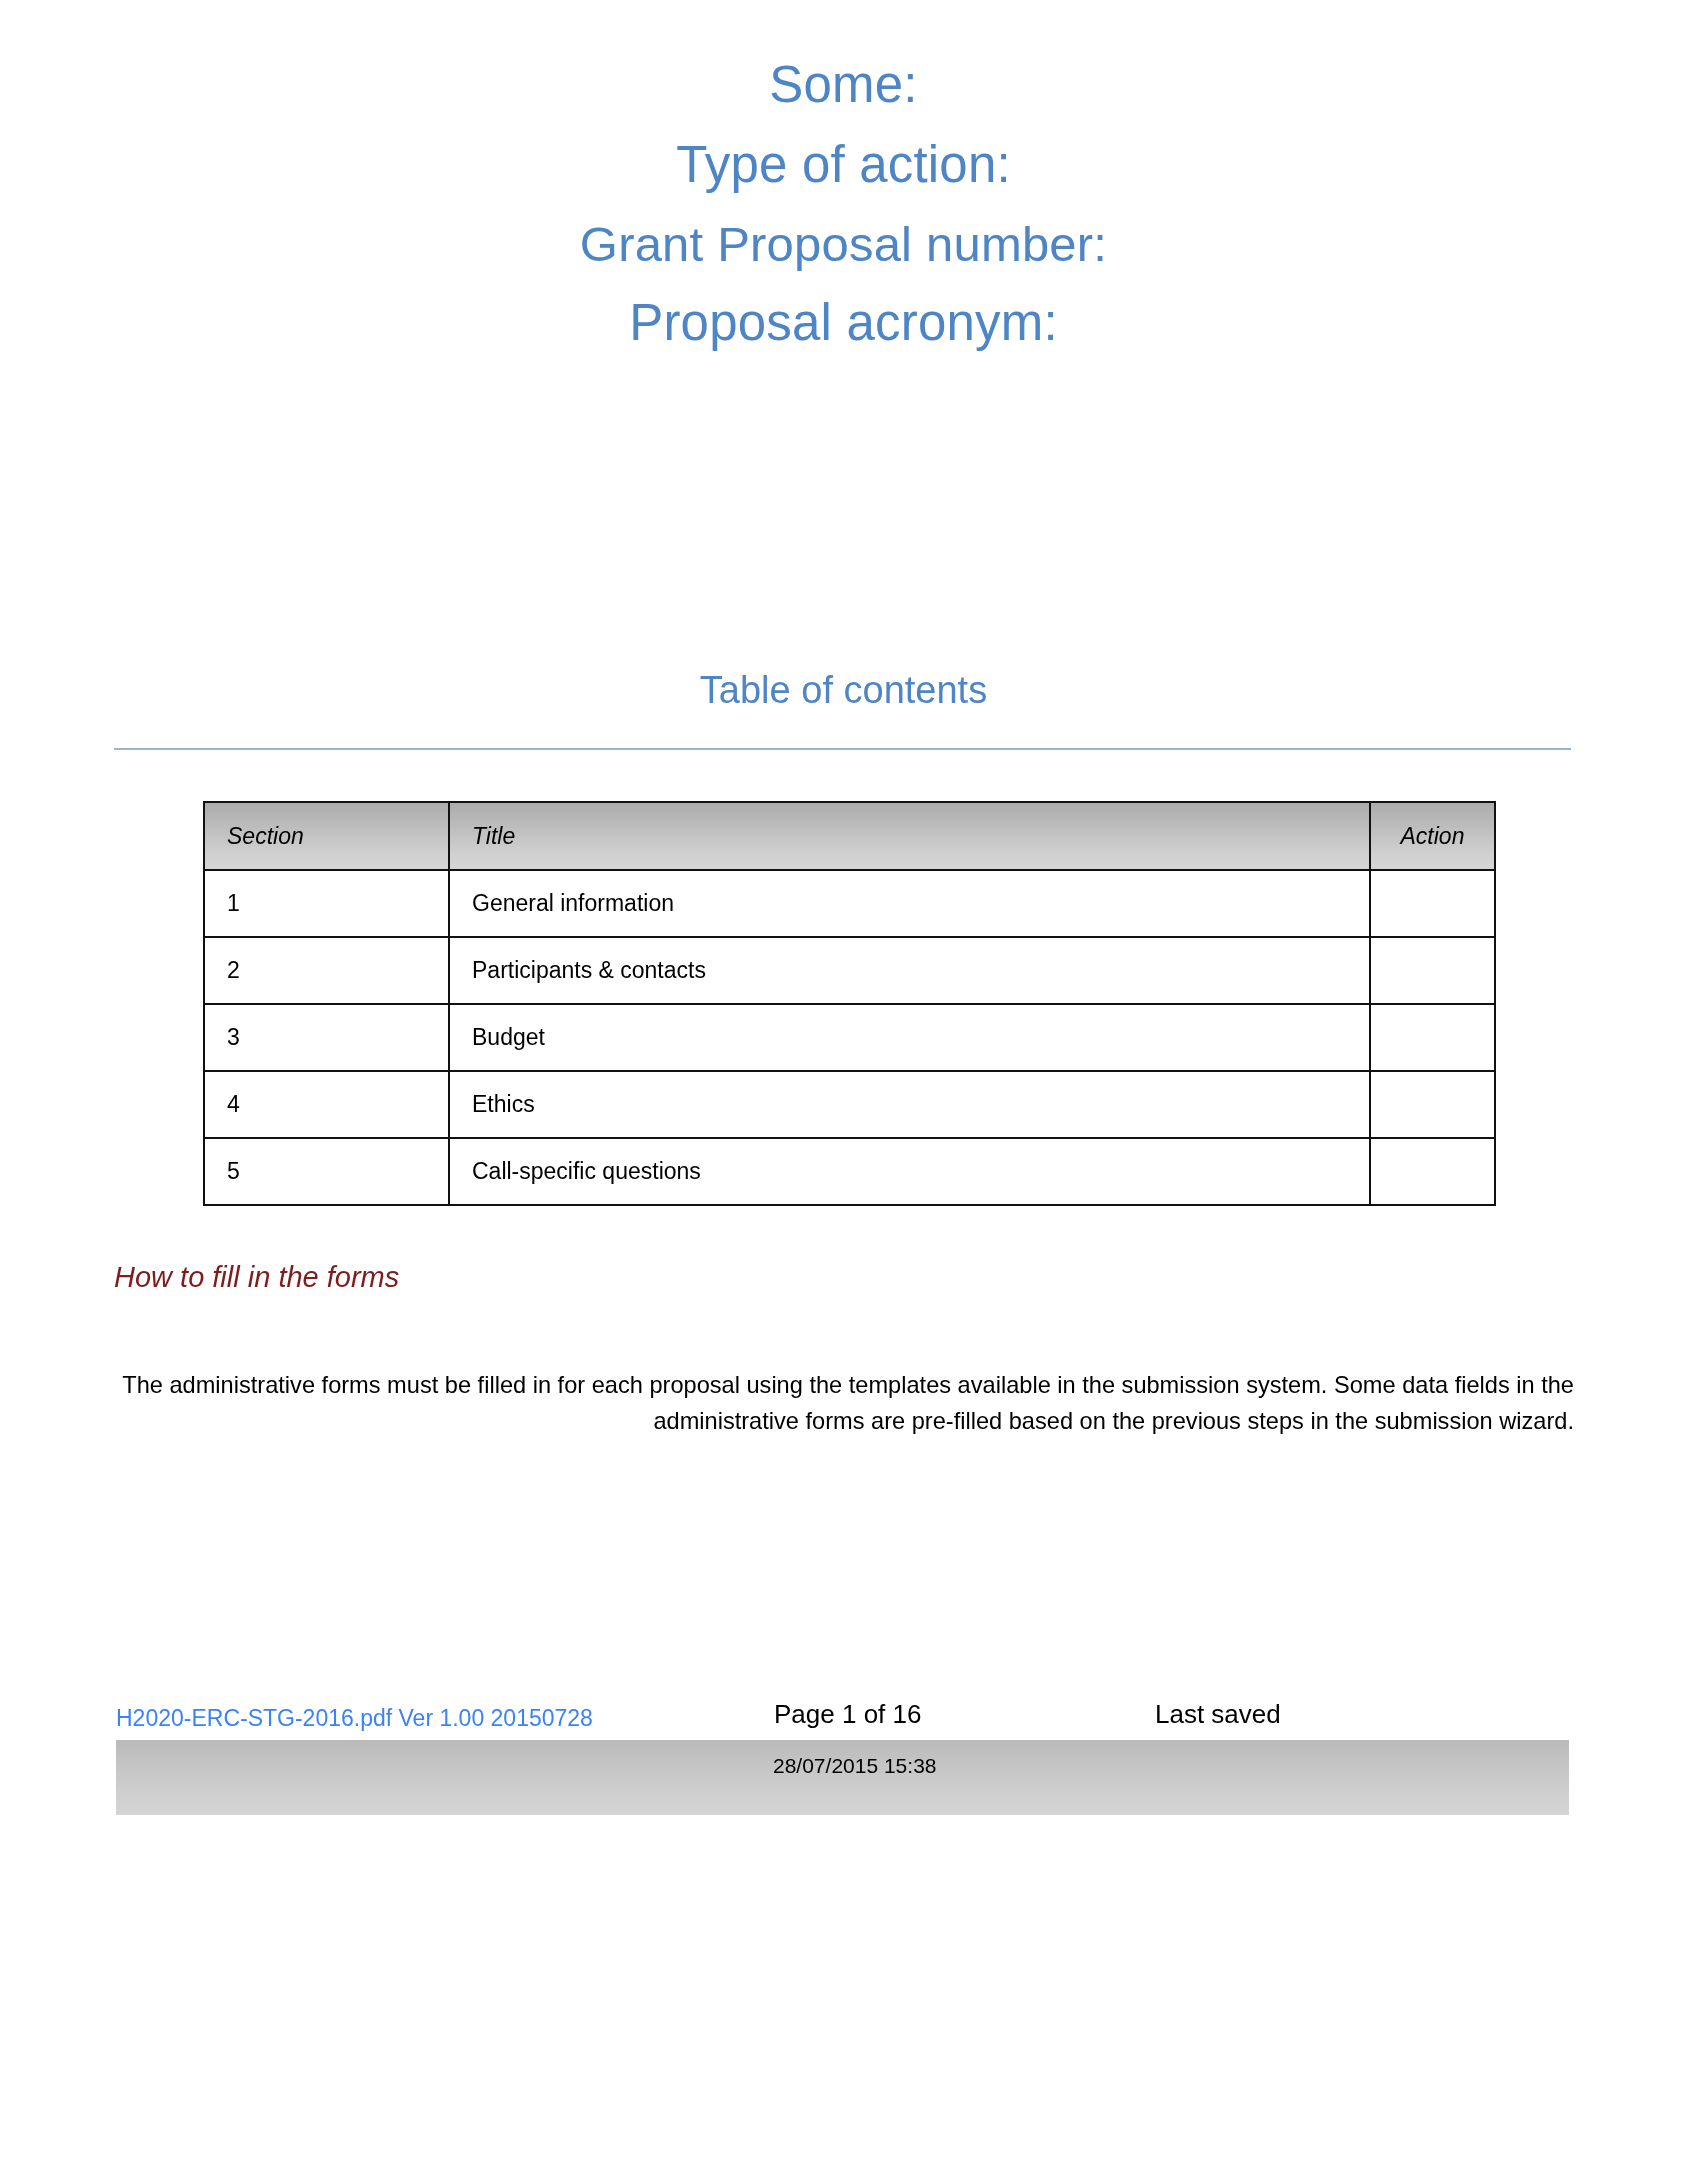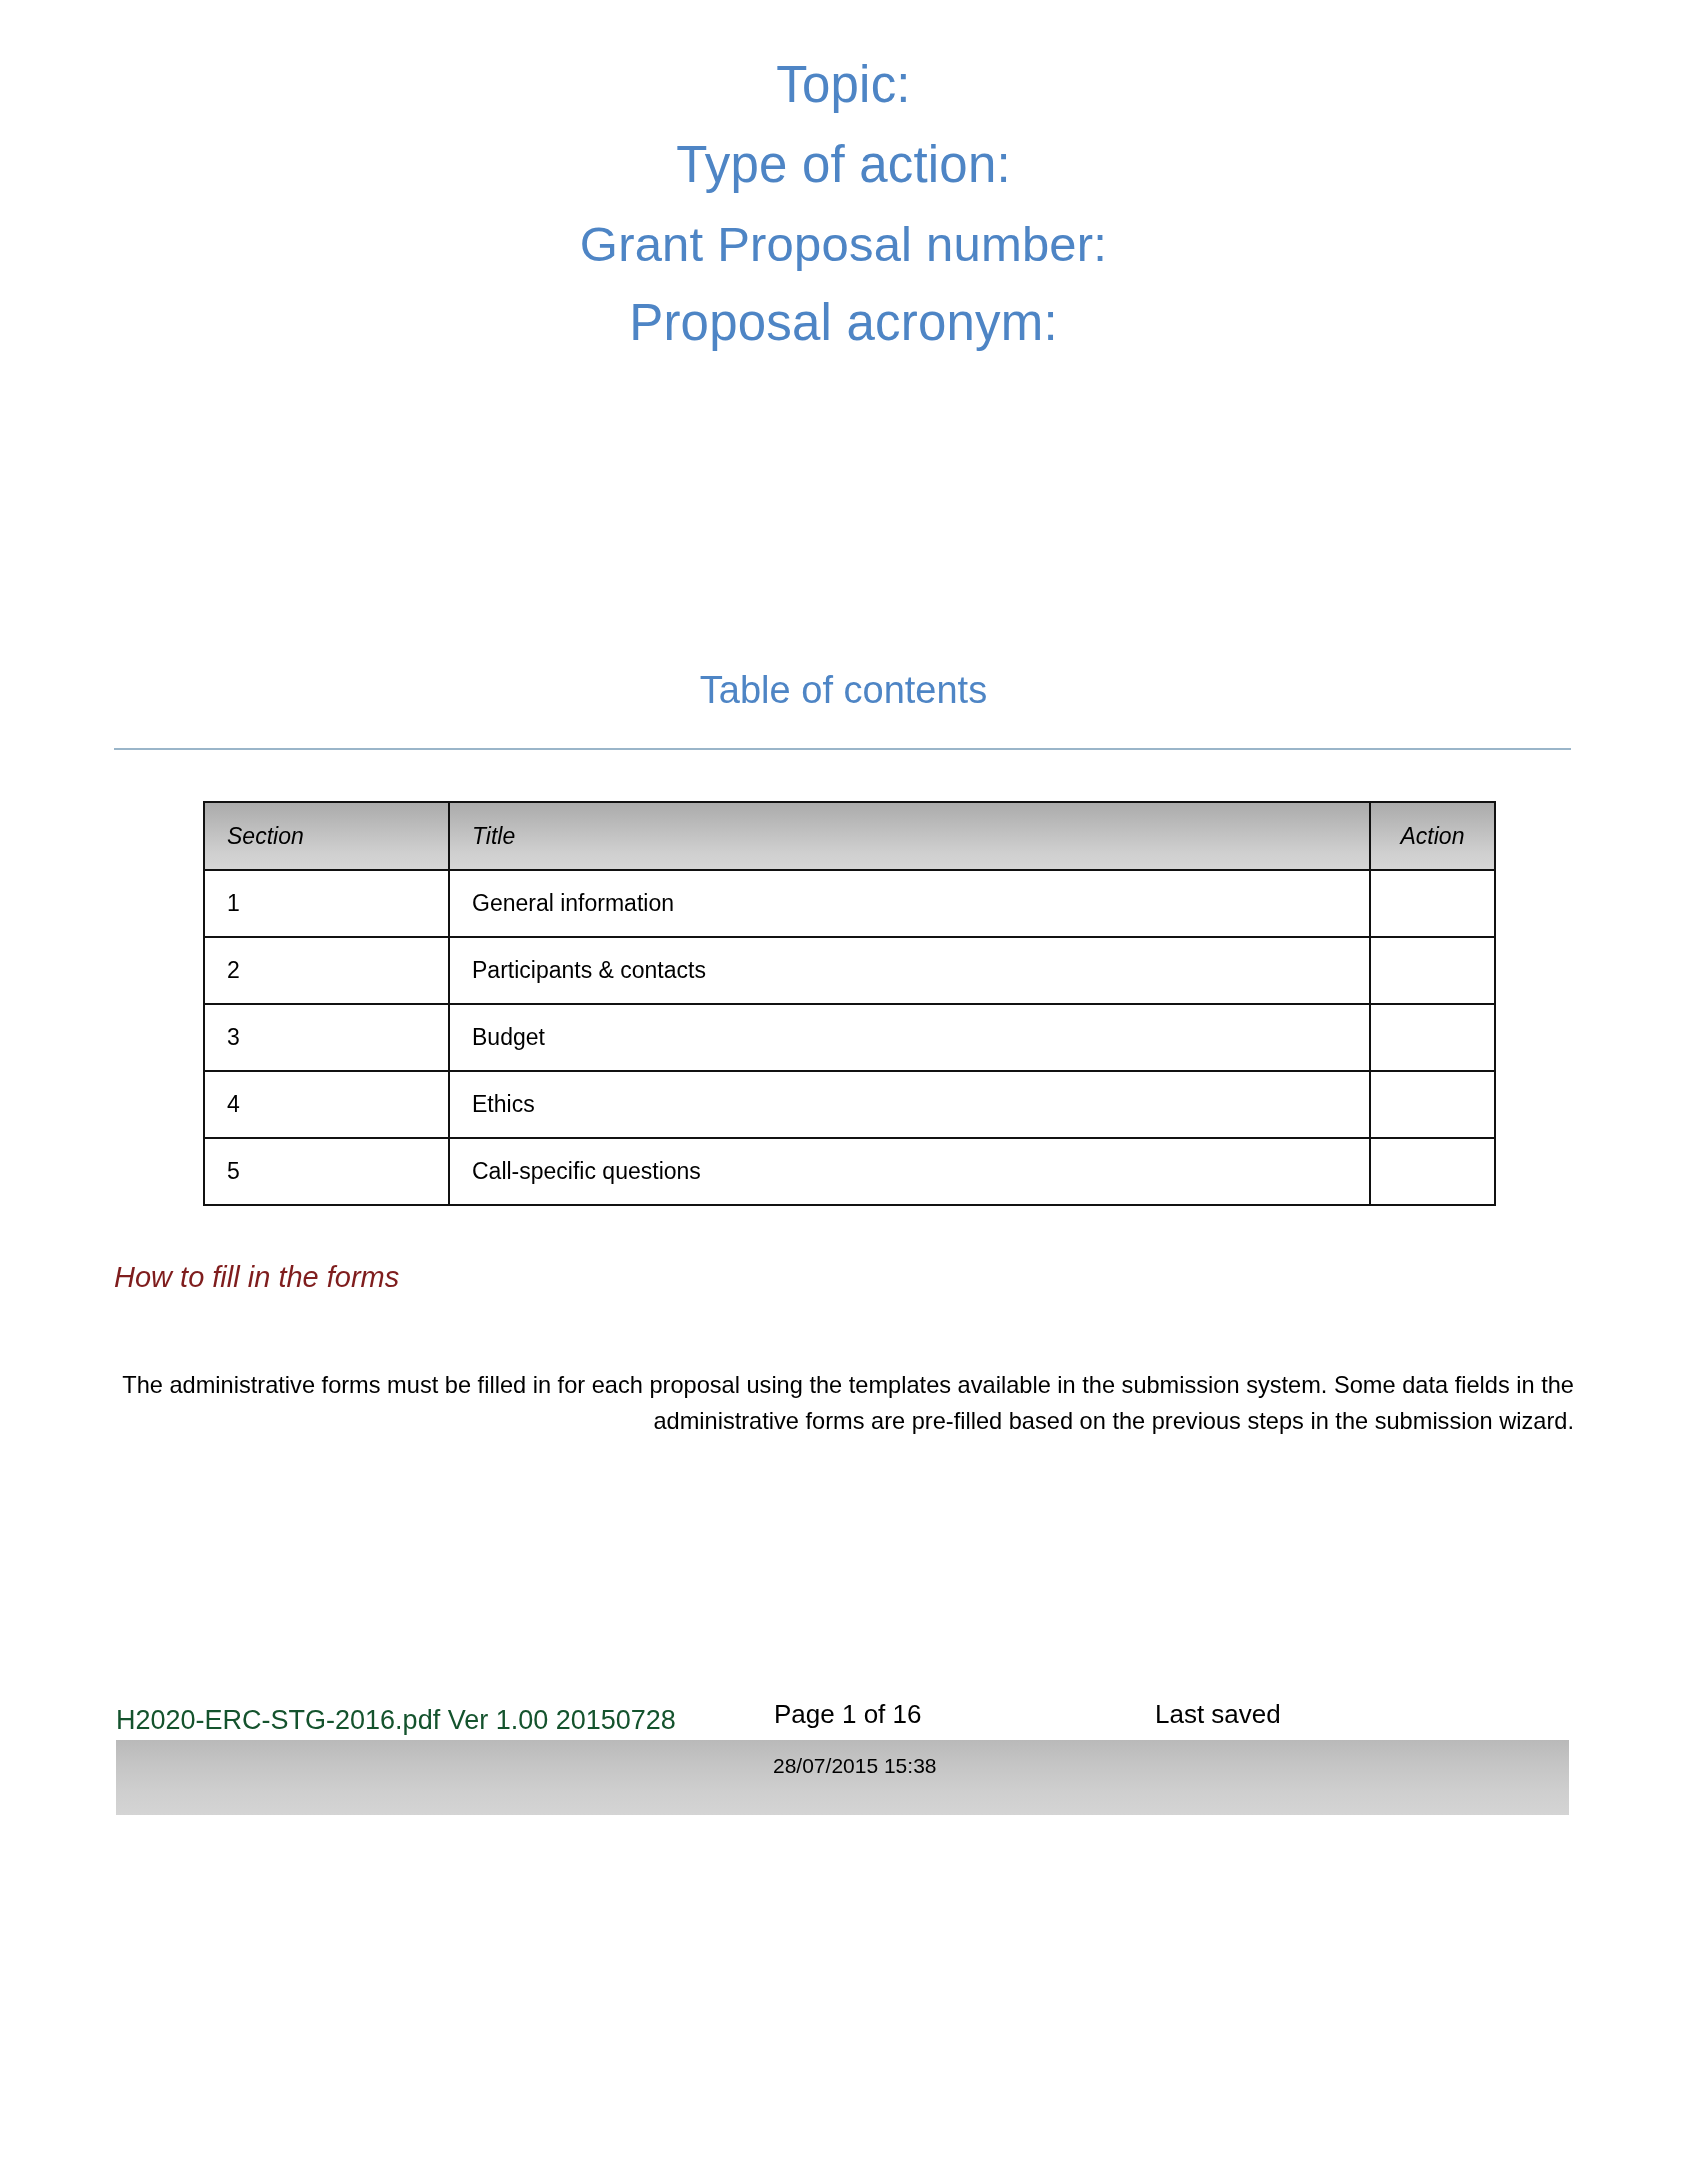--- a/index.html
+++ b/index.html
@@ -134,22 +134,22 @@
     left: 116px;
     top: 1740px;
     width: 1453px;
     height: 75px;
     background: linear-gradient(to bottom, #b9b9b9 0%, #c4c4c4 30%, #cfcfcf 70%, #d4d4d4 100%);
   }
   .footer-left {
     position: absolute;
     left: 116px;
     top: 1705px;
-    font-size: 27px;
-    color: #14532d;
+    font-size: 23px;
+    color: #3b82f6;
     white-space: nowrap;
   }
   .footer-center {
     position: absolute;
     left: 774px;
     top: 1699px;
     font-size: 26px;
     color: #000000;
     white-space: nowrap;
   }
@@ -169,21 +169,21 @@
     color: #000000;
     white-space: nowrap;
   }
 </style>
 </head>
 <body>
 
 <div class="page">
 
   <div class="title-block">
-    <div class="doc-title t2">Topic:</div>
+    <div class="doc-title t2">Some:</div>
     <div class="doc-title t3">Type of action:</div>
     <div class="doc-title t4">Grant Proposal number:</div>
     <div class="doc-title t5">Proposal acronym:</div>
   </div>
 
   <div class="toc-heading">Table of contents</div>
   <hr class="toc-rule">
 
   <div class="toc-table-wrap">
     <table class="toc-table">

